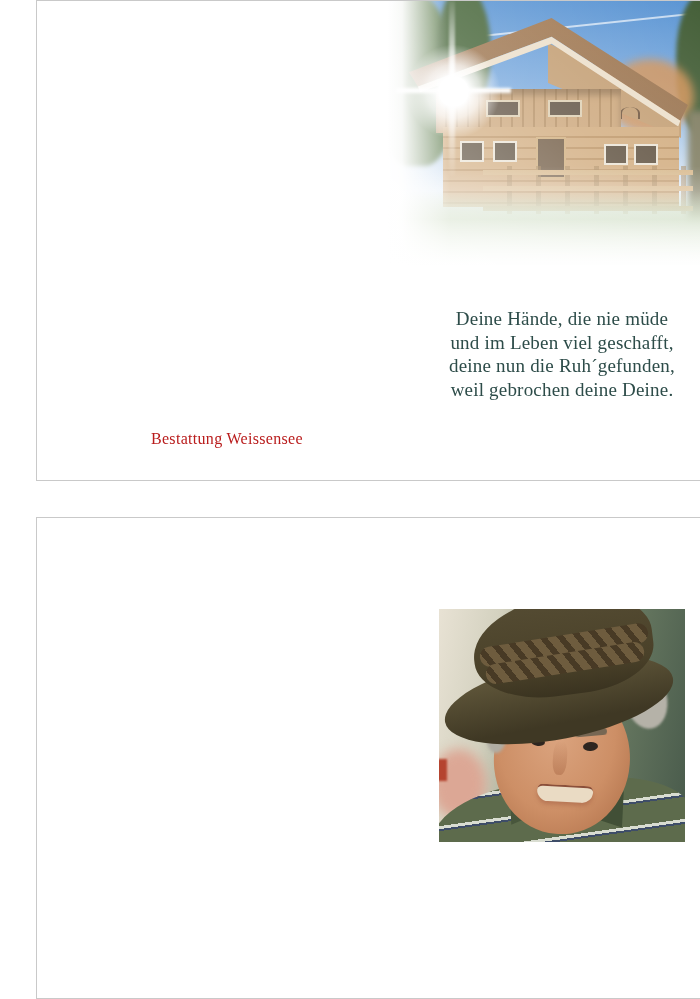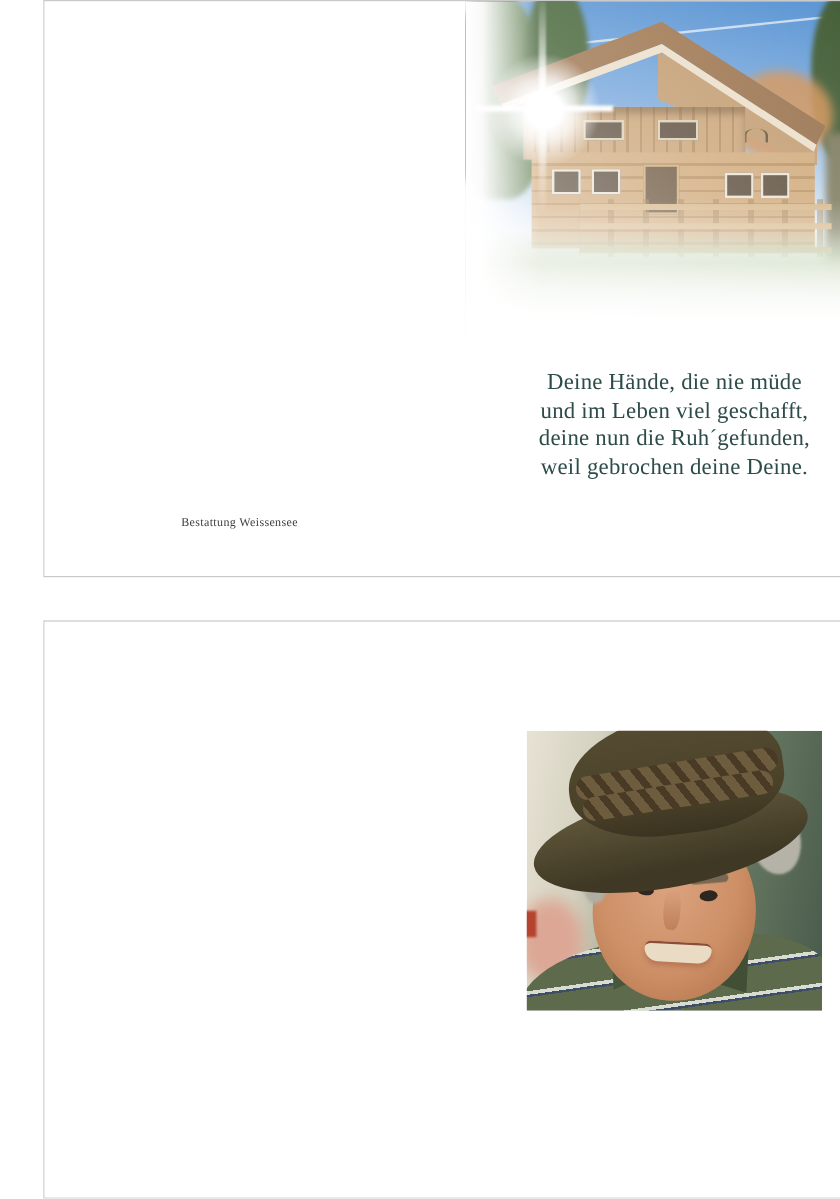--- a/index.html
+++ b/index.html
@@ -5,21 +5,21 @@
   html,body{margin:0;padding:0;background:#fff;}
   .page{position:relative;width:700px;height:999px;background:#fff;overflow:hidden;
         font-family:"Liberation Serif","DejaVu Serif",serif;color:#2d4c49;margin-left:36px;}
   .card{position:absolute;left:0;width:700px;background:#fff;border:1px solid #c9c9c9;box-sizing:border-box;}
   .card-front{top:0;height:481px;}
   .card-inside{top:517px;height:482px;}
 
   
   .poem-front{position:absolute;left:352px;top:306px;width:346px;text-align:center;
               font-size:19px;line-height:23.6px;letter-spacing:.2px;}
-  .imprint{position:absolute;left:114px;top:429px;font-size:10px;letter-spacing:.3px;color:#404040;}
+  .imprint{position:absolute;left:114px;top:429px;font-size:16px;letter-spacing:.3px;color:#b91c1c;}
 
   
   .cabin{position:absolute;left:351px;top:0;width:348px;height:285px;overflow:hidden;}
   .cabin *{position:absolute;}
   .sky{inset:0;background:linear-gradient(180deg,#4486cd 0%,#6ba0da 30%,#b9d2ec 55%,#e8f0f8 70%,#fff 85%);}
   .contrail{left:10px;top:26px;width:320px;height:2px;background:rgba(255,255,255,.65);transform:rotate(-6deg);}
   .tree{filter:blur(2px);}
   .tree-l1{left:-12px;top:-10px;width:80px;height:175px;background:#3c6128;border-radius:45% 55% 40% 40%;}
   .tree-l2{left:48px;top:-15px;width:55px;height:130px;background:#2f5220;border-radius:50%;}
   .tree-r1{left:288px;top:-12px;width:70px;height:150px;background:#2c4a1e;border-radius:45%;}

